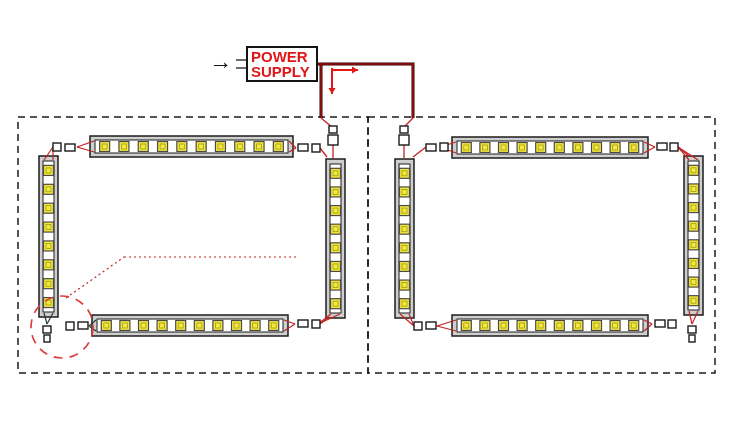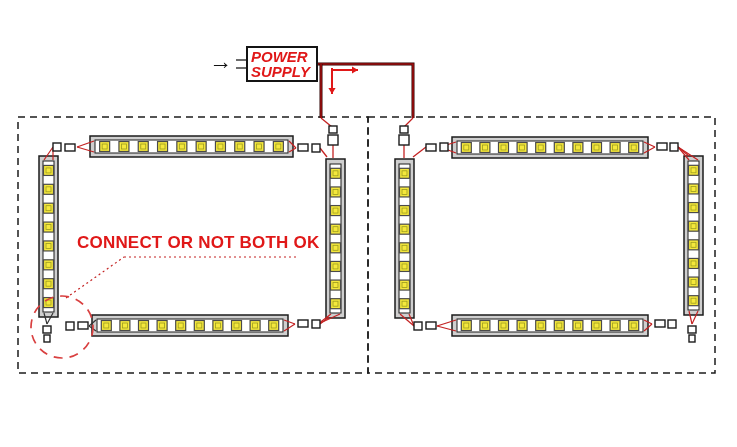--- a/index.html
+++ b/index.html
@@ -268,16 +268,15 @@
       <polygon points="332,94 328.4,88 335.6,88" fill="#e01818"></polygon>
       <line x1="333" y1="70" x2="358" y2="70" stroke="#e01818" stroke-width="2"></line>
       <polygon points="358,70 352,73.6 352,66.4" fill="#e01818"></polygon>
       <polyline points="66,298 124,257" fill="none" stroke="#c42222" stroke-width="1.2" stroke-dasharray="2,3"></polyline>
       <polyline points="124,257 297,257" fill="none" stroke="#c42222" stroke-width="1.2" stroke-dasharray="2,3"></polyline>
       <circle cx="62" cy="327" r="31" fill="none" stroke="#d94040" stroke-width="1.7" stroke-dasharray="9,7"></circle>
     </svg>
 
   <div class="lbl" id="input-arrow">→</div>
   <div id="power-supply-box">
-    <div class="lbl-in" style="color: rgb(224, 24, 24); font-style: italic;">POWER SUPPLY</div>
+    <div class="lbl-in" style="color: rgb(224, 24, 24);">POWER SUPPLY</div>
   </div>
-  <div class="lbl" id="connect-note" style="color: rgb(224, 24, 24);">CONNECT OR NOT BOTH OK</div>
 </div>
 
 </body></html>

